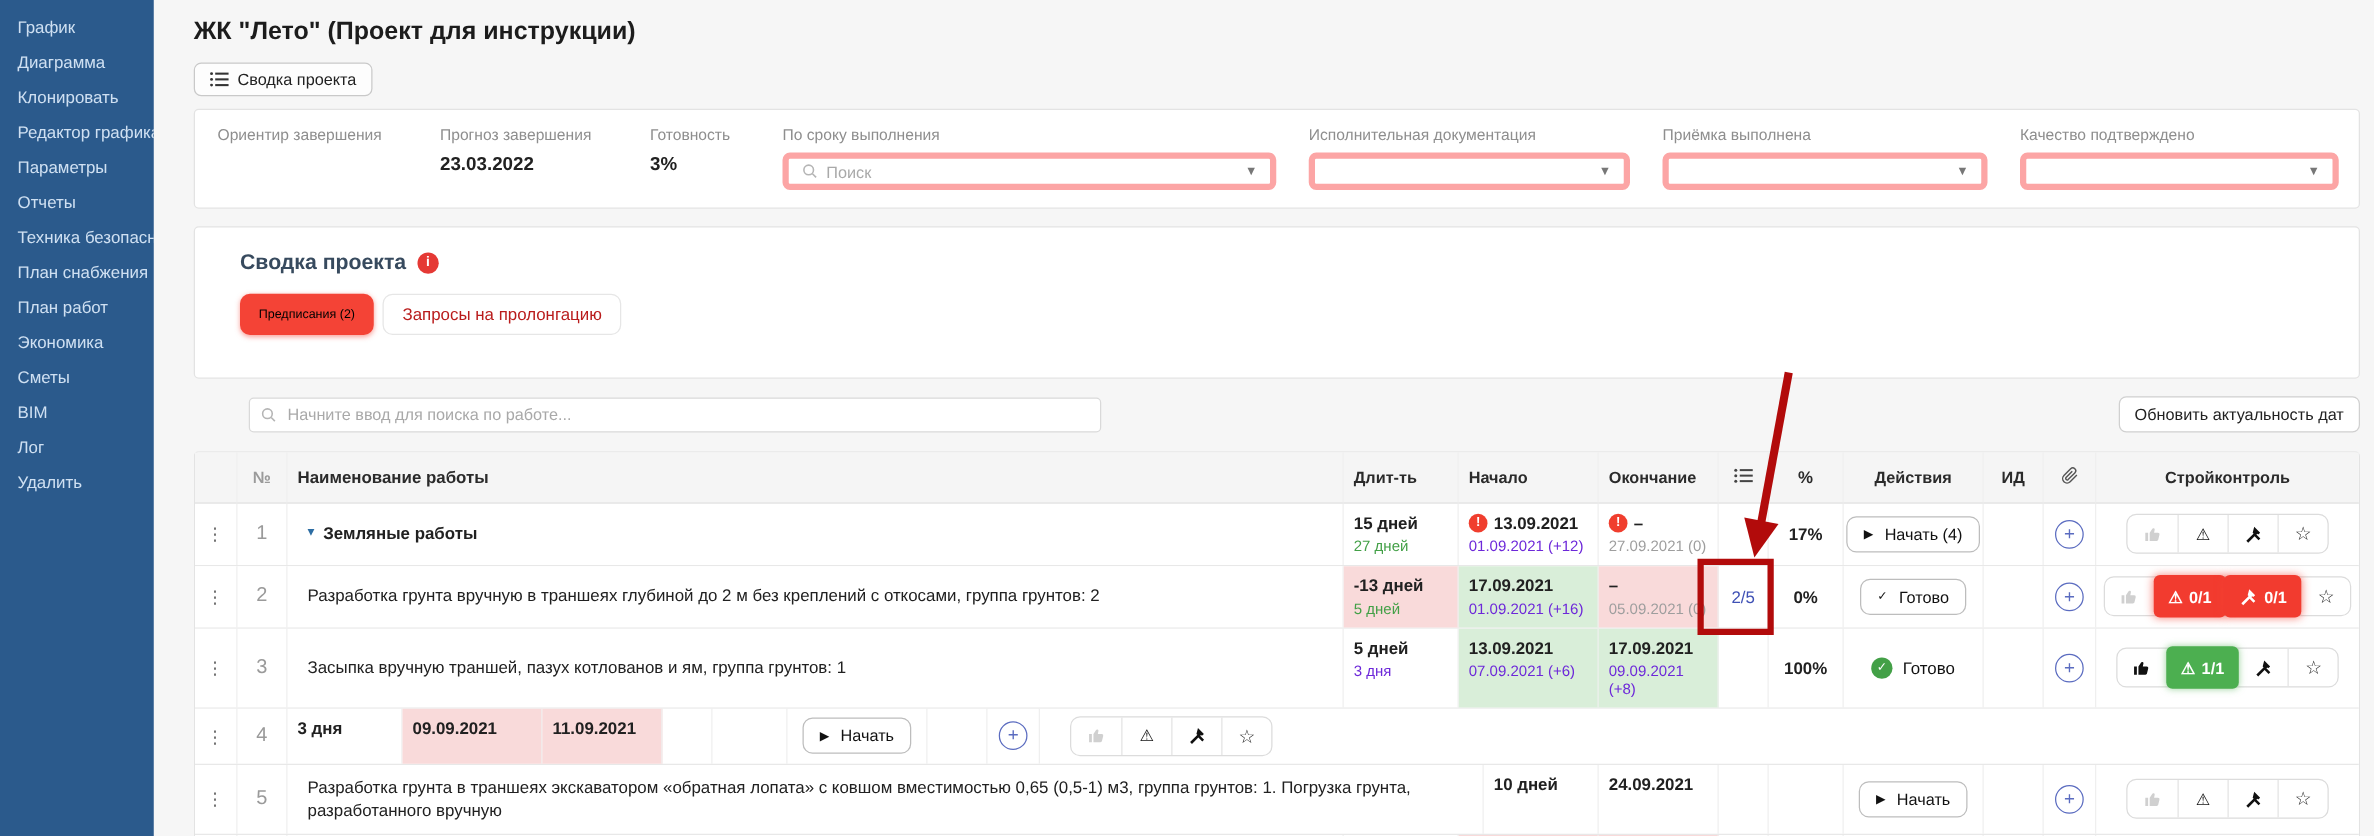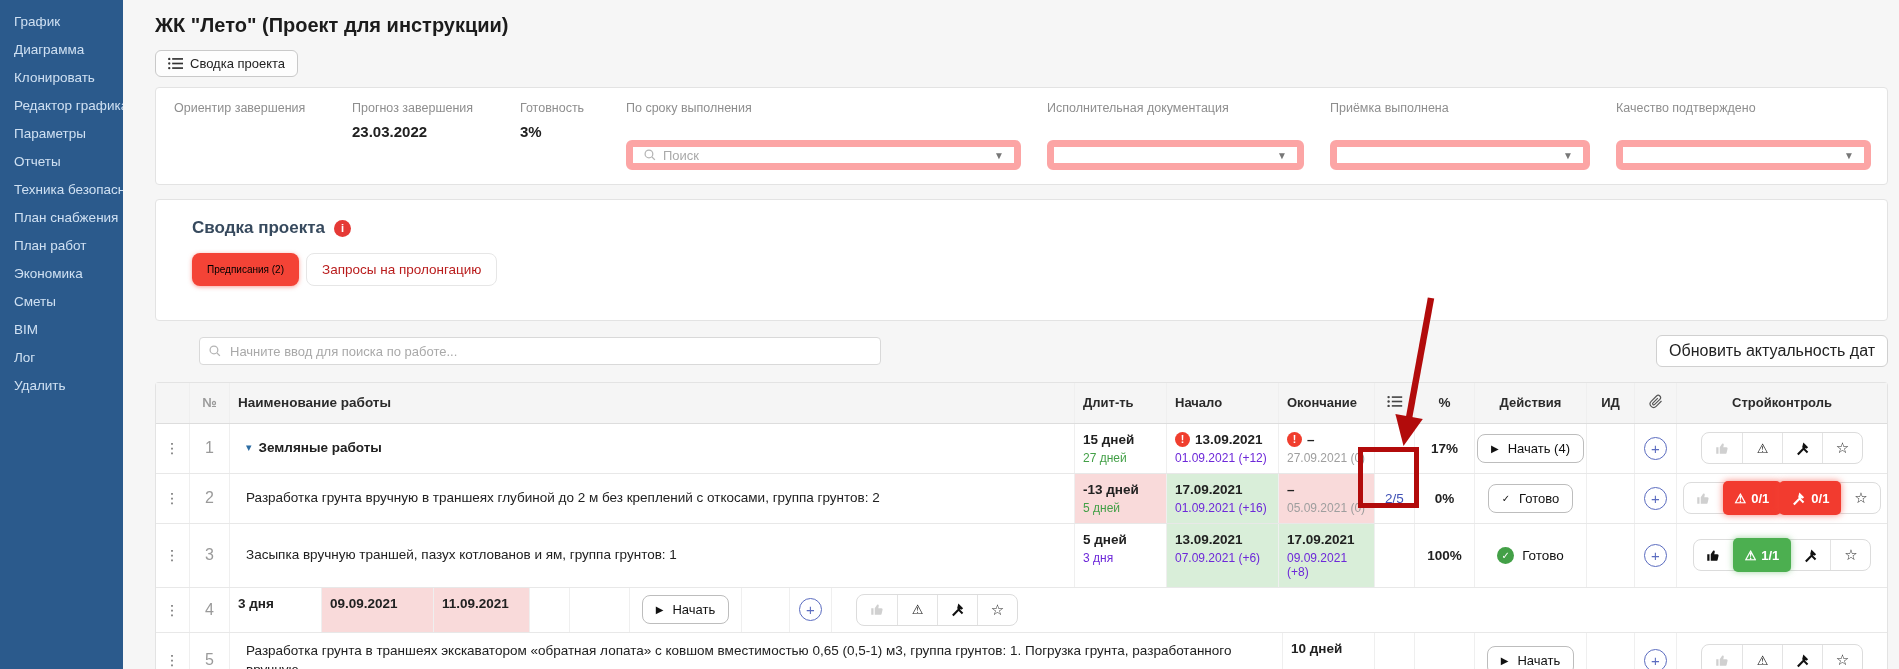--- a/index.html
+++ b/index.html
@@ -17,21 +17,21 @@
   .toggle-btn { display:inline-flex; align-items:center; gap:7px; margin-top:13px; background:#fdfdfd; border:1px solid #c9c9c9; border-radius:6px; padding:5px 12px; font-size:13px; color:#222; cursor:pointer; }
   .toggle-btn svg { display:block; }
 
   .card { background:#fff; border:1px solid #e3e3e3; border-radius:4px; }
 
   
   .filterbar { margin-top:10px; padding:13px 16px 14px 18px; display:flex; align-items:flex-start; }
   .stat { margin-right:28px; }
   .f-label { font-size:12.5px; color:#8e8e8e; white-space:nowrap; }
   .f-value { font-size:15px; font-weight:700; margin-top:8px; min-height:18px; }
-  .sel { height:30px; border:7px solid #fca5a5; border-radius:6px; background:#fff; display:flex; align-items:center; padding:0 10px; margin-top:25px; cursor:pointer; }
+  .sel { height:30px; border:5px solid #fca5a5; border-radius:6px; background:#fff; display:flex; align-items:center; padding:0 10px; margin-top:7px; cursor:pointer; }
   .sel .ph { color:#a9a9a9; font-size:13px; margin-left:6px; }
   .sel .caret { margin-left:auto; color:#777; font-size:10px; }
   .f-deadline { width:395px; margin-right:26px; }
   .f-select { margin-right:26px; }
   .f-select:last-child { margin-right:0; }
 
   
   .summarycard { margin-top:14px; padding:18px 18px 34px 36px; }
   .summary-head { display:flex; align-items:center; gap:9px; }
   .summary-title { font-size:17px; font-weight:700; color:#374a5e; }
@@ -39,21 +39,21 @@
   .tabrow { margin-top:15px; display:flex; }
   .tab-danger { background:#f44336; color:#000000; border:none; border-radius:8px; padding:8px 15px; font-size:10px; cursor:pointer; box-shadow:0 1px 4px rgba(244,67,54,.5); }
   .tab-ghost { background:#fff; color:#b91c1c; border:1px solid #e6e6e6; border-radius:8px; padding:8px 15px; font-size:13.5px; margin-left:7px; cursor:default; }
 
   
   .toolbar { margin-top:14px; display:flex; justify-content:space-between; align-items:center; }
   .search-wrap { position:relative; width:682px;margin-left:44px; }
   .search-wrap svg { position:absolute; left:9px; top:7px; }
   .search-input { width:100%; height:28px; border:1px solid #d9d9d9; border-radius:4px; padding:0 10px 0 30px; font-size:13px; font-family:inherit; color:#333; background:#fff; }
   .search-input::placeholder { color:#a9a9a9; }
-  .update-btn { background:#fff; border:1px solid #d0d0d0; border-radius:6px; padding:6px 12px; font-size:16px; color:#222; cursor:pointer; white-space:nowrap; }
+  .update-btn { background:#fff; border:1px solid #d0d0d0; border-radius:6px; padding:6px 12px; font-size:13px; color:#222; cursor:pointer; white-space:nowrap; }
 
   
   .tablecard { margin-top:15px; border-bottom:none; }
   .thead { display:flex; background:#f5f5f5; border-bottom:1px solid #ddd; font-weight:700; font-size:13px; color:#2b2b2b; }
   .thead .cell { padding:10px 8px; display:flex; align-items:center; }
   .trow { display:flex; border-bottom:1px solid #e8e8e8; background:#fff; }
   .cell { border-right:1px solid #efefef; }
   .col-drag { width:34px; min-width:34px; display:flex; align-items:center; justify-content:center; }
   .col-num  { width:40px; min-width:40px; display:flex; align-items:center; justify-content:center; color:#9a9a9a; }
   .col-name { flex:1; display:flex; align-items:center; padding:8px 10px 8px 16px; font-size:13.5px; line-height:1.45; }
@@ -478,20 +478,25 @@
           </div>
           <div class="cell col-num">5</div>
           <div class="cell col-name">
             <span class="">Разработка грунта в траншеях экскаватором «обратная лопата» с ковшом вместимостью 0,65 (0,5-1) м3, группа грунтов: 1. Погрузка грунта, разработанного вручную</span>
           </div>
           <div class="cell col-dur">
             <div class="d-main">
               <span>10 дней</span>
             </div>
           </div>
+          <div class="cell col-end">
+            <div class="d-main">
+              <span>24.09.2021</span>
+            </div>
+          </div>
           <div class="cell col-chk"></div>
           <div class="cell col-pct"></div>
           <div class="cell col-act">
             <button class="act-btn">
               <span class="g">▶</span>
               <span>Начать</span>
             </button>
           </div>
           <div class="cell col-id"></div>
           <div class="cell col-att">

